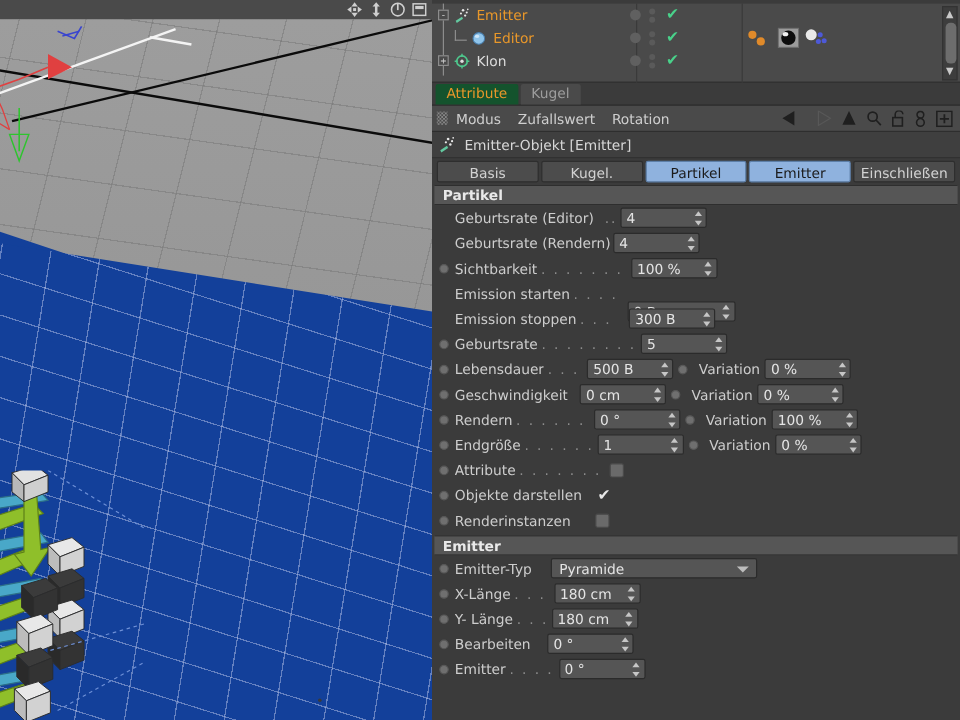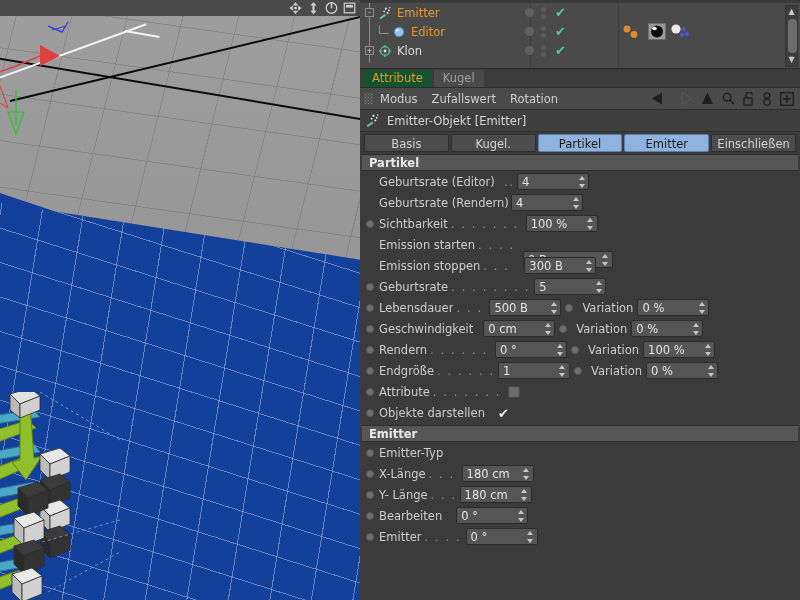--- a/index.html
+++ b/index.html
@@ -705,26 +705,36 @@
       <div class="cbox"></div>
     </div>
 
     <div class="prow">
       <div class="anim-dot"></div>
       <div class="plabel">Objekte darstellen</div>
       <div class="pdots" style="max-width:6px;"></div>
       <div class="cbox checked">✔</div>
     </div>
 
+    <div class="prow">
+      <div class="anim-dot"></div>
+      <div class="plabel">Renderinstanzen</div>
+      <div class="pdots" style="max-width:14px;"></div>
+      <div class="cbox"></div>
+    </div>
 
     <div class="grp-head" style="margin-top:2px;">Emitter</div>
 
     <div class="prow">
       <div class="anim-dot"></div>
       <div class="plabel" style="width:80px;">Emitter-Typ</div>
+      <div class="dsel" style="width:172px;">
+        <span>Pyramide</span>
+        <div class="caret"></div>
+      </div>
     </div>
 
     <div class="prow">
       <div class="anim-dot"></div>
       <div class="plabel">X-Länge</div>
       <div class="pdots" style="max-width:30px;">. . .</div>
       <div class="pfield" style="width:72px;">
         <input value="180 cm" style="">
         <div class="spin">
             <i class="up"></i>

